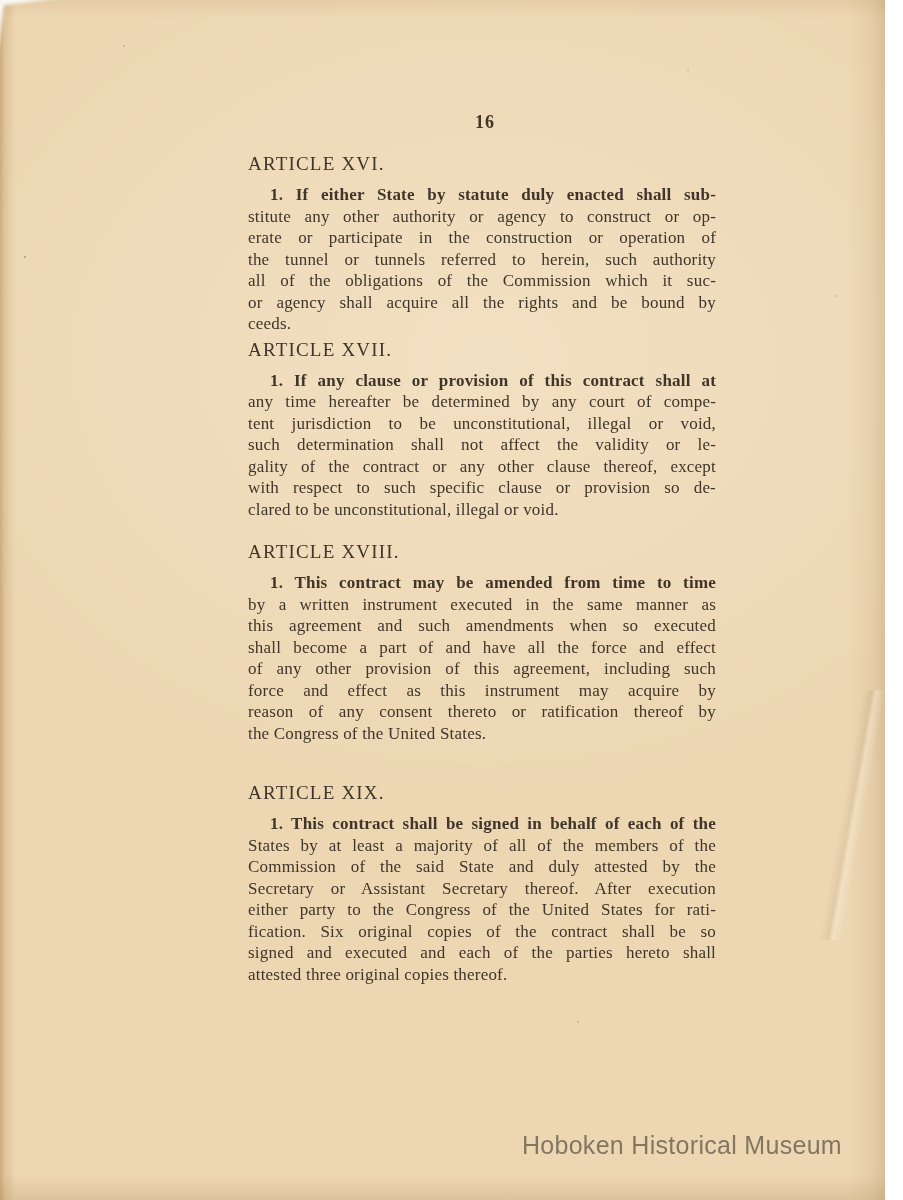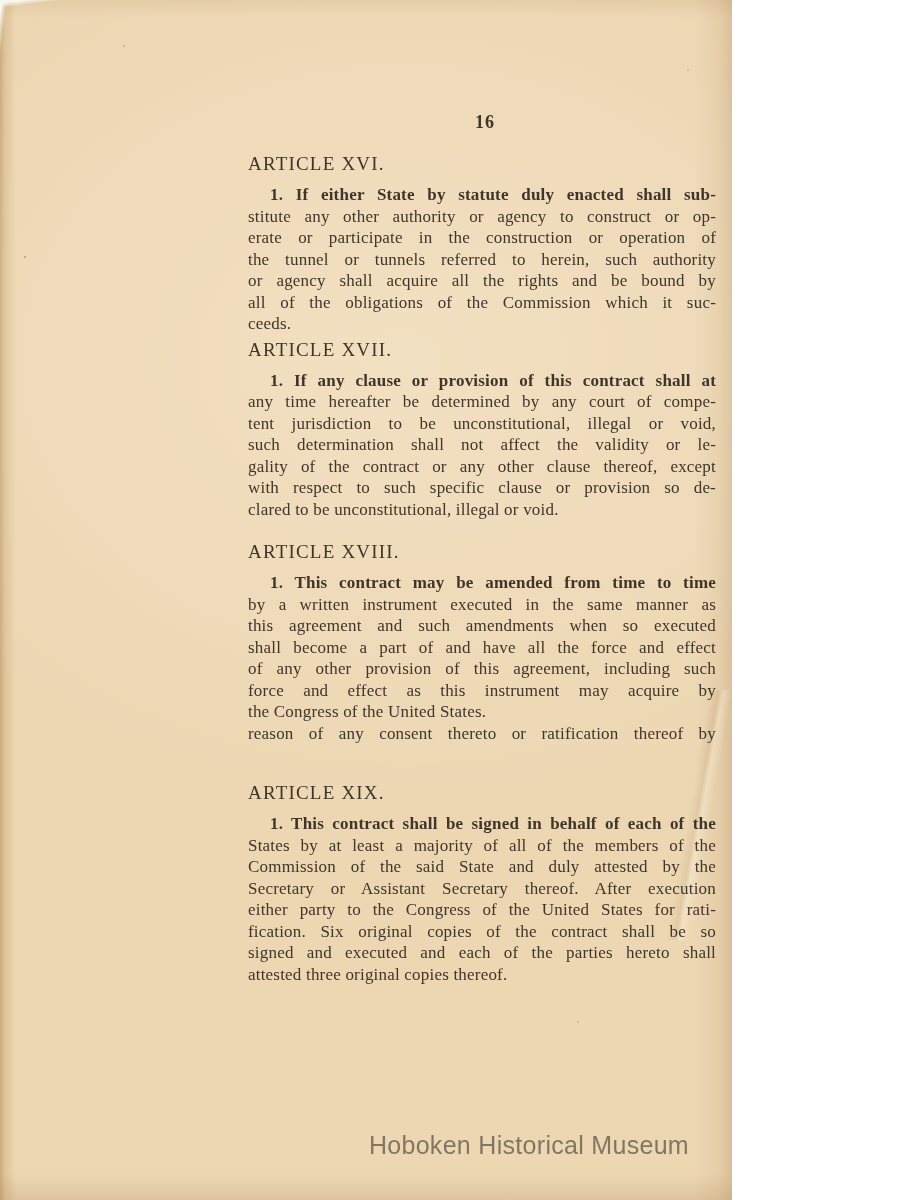--- a/index.html
+++ b/index.html
@@ -1,18 +1,18 @@
 <!DOCTYPE html>
 <html><head>
 <meta charset="utf-8">
 <style>
   html, body { margin: 0; padding: 0; background: #ffffff; }
   .scan {
     position: relative;
-    width: 732px;
+    width: 885px;
     height: 1200px;
     overflow: hidden;
     background-color: #edd7b3;
     background-image:
       
       radial-gradient(2px 2px at 25px 257px,  rgba(70,52,32,0.55), rgba(70,52,32,0) 70%),
       radial-gradient(2px 2px at 124px 46px,  rgba(70,52,32,0.35), rgba(70,52,32,0) 70%),
       radial-gradient(2px 2px at 688px 70px,  rgba(70,52,32,0.30), rgba(70,52,32,0) 70%),
       radial-gradient(2px 2px at 578px 1022px,rgba(70,52,32,0.35), rgba(70,52,32,0) 70%),
       radial-gradient(2px 2px at 836px 296px, rgba(70,52,32,0.30), rgba(70,52,32,0) 70%),
@@ -109,22 +109,22 @@
   <div class="content">
     <div class="page-number">16</div>
     <div>
         <section class="article">
           <div class="article-heading">ARTICLE XVI.</div>
           <div class="article-body">
             <div class="line first">1. If either State by statute duly enacted shall sub-</div>
             <div class="line">stitute any other authority or agency to construct or op-</div>
             <div class="line">erate or participate in the construction or operation of</div>
             <div class="line">the tunnel or tunnels referred to herein, such authority</div>
+            <div class="line">all of the obligations of the Commission which it suc-</div>
             <div class="line">or agency shall acquire all the rights and be bound by</div>
-            <div class="line">all of the obligations of the Commission which it suc-</div>
             <div class="line last">ceeds.</div>
           </div>
         </section>
         <section class="article">
           <div class="article-heading">ARTICLE XVII.</div>
           <div class="article-body">
             <div class="line first">1. If any clause or provision of this contract shall at</div>
             <div class="line">any time hereafter be determined by any court of compe-</div>
             <div class="line">tent jurisdiction to be unconstitutional, illegal or void,</div>
             <div class="line">such determination shall not affect the validity or le-</div>
@@ -135,22 +135,22 @@
         </section>
         <section class="article">
           <div class="article-heading">ARTICLE XVIII.</div>
           <div class="article-body">
             <div class="line first">1. This contract may be amended from time to time</div>
             <div class="line">by a written instrument executed in the same manner as</div>
             <div class="line">this agreement and such amendments when so executed</div>
             <div class="line">shall become a part of and have all the force and effect</div>
             <div class="line">of any other provision of this agreement, including such</div>
             <div class="line">force and effect as this instrument may acquire by</div>
+            <div class="line">reason of any consent thereto or ratification thereof by</div>
             <div class="line last">the Congress of the United States.</div>
-            <div class="line">reason of any consent thereto or ratification thereof by</div>
           </div>
         </section>
         <section class="article">
           <div class="article-heading">ARTICLE XIX.</div>
           <div class="article-body">
             <div class="line first">1. This contract shall be signed in behalf of each of the</div>
             <div class="line">States by at least a majority of all of the members of the</div>
             <div class="line">Commission of the said State and duly attested by the</div>
             <div class="line">Secretary or Assistant Secretary thereof. After execution</div>
             <div class="line">either party to the Congress of the United States for rati-</div>

